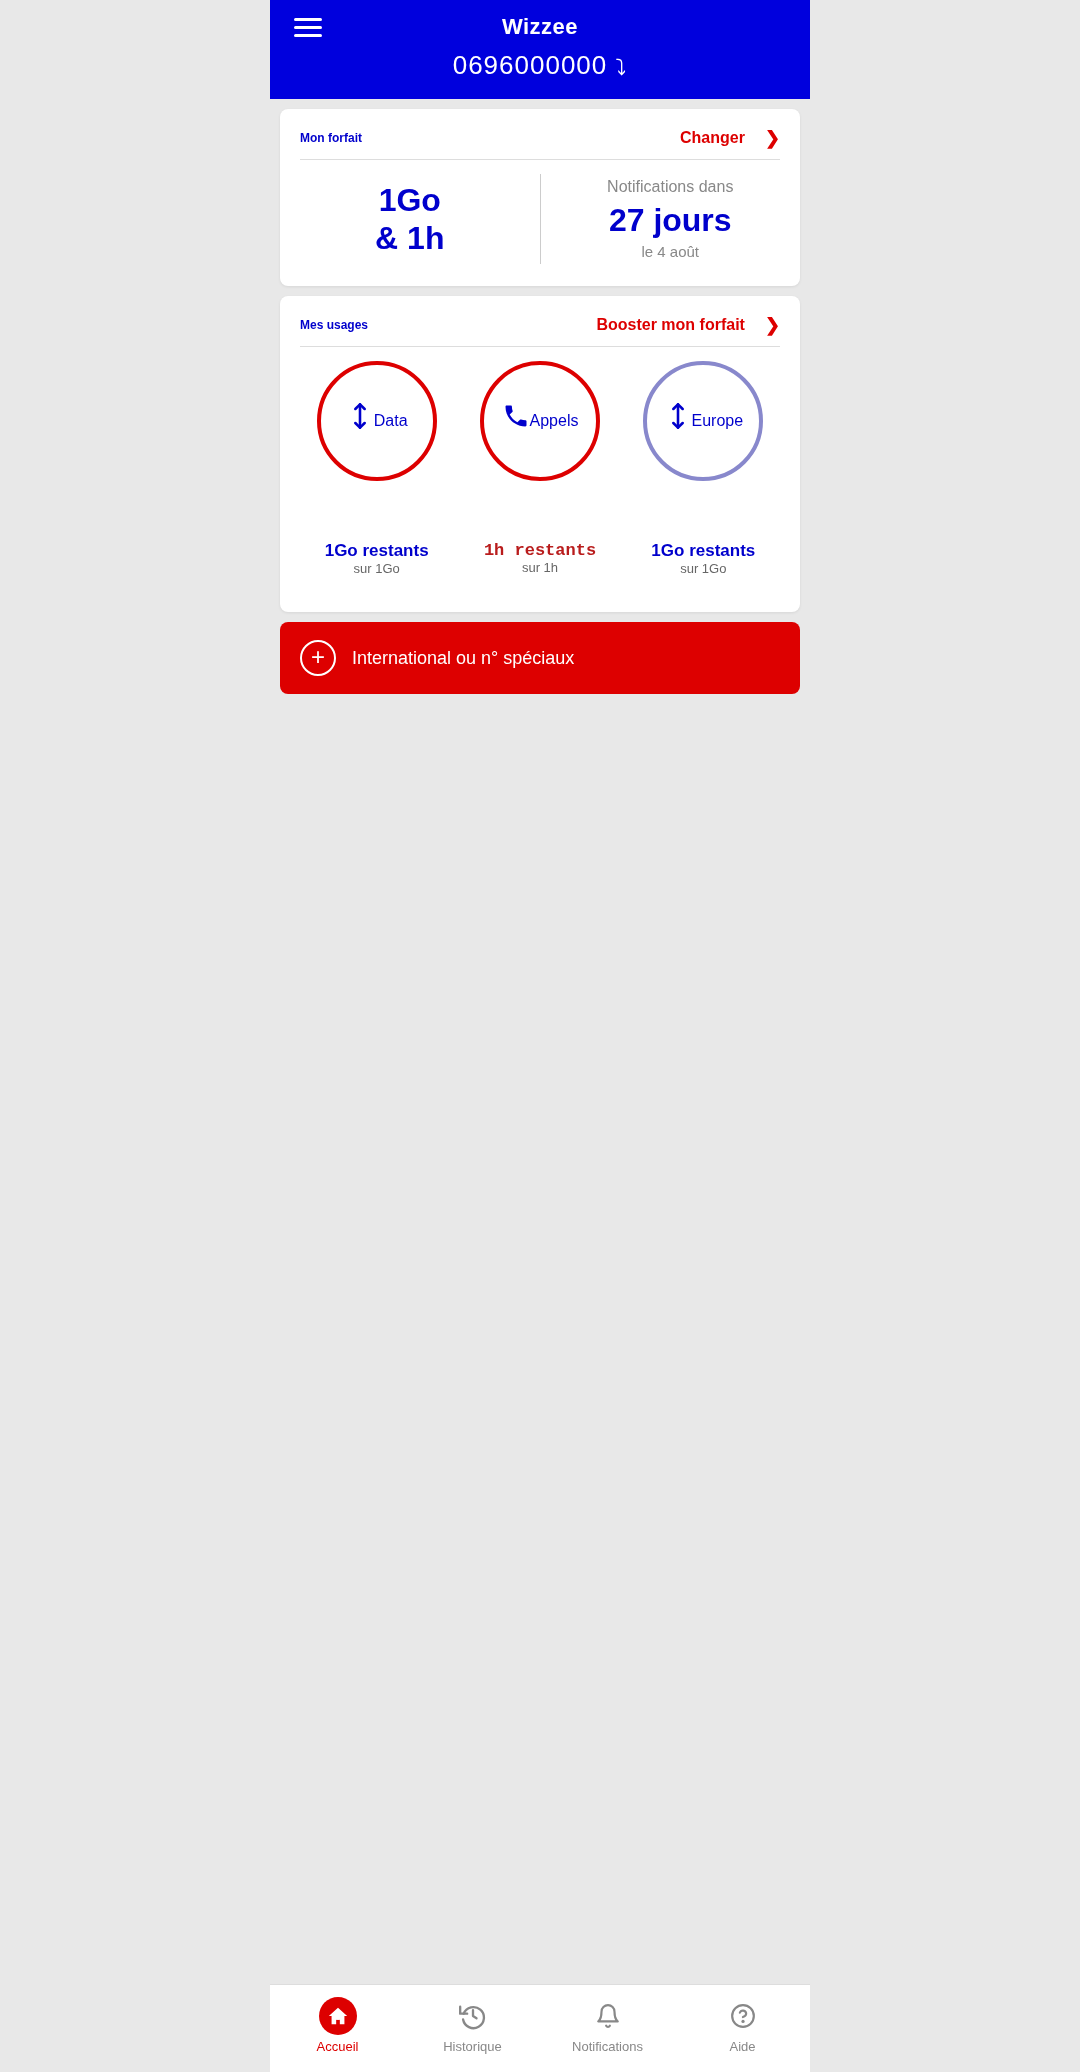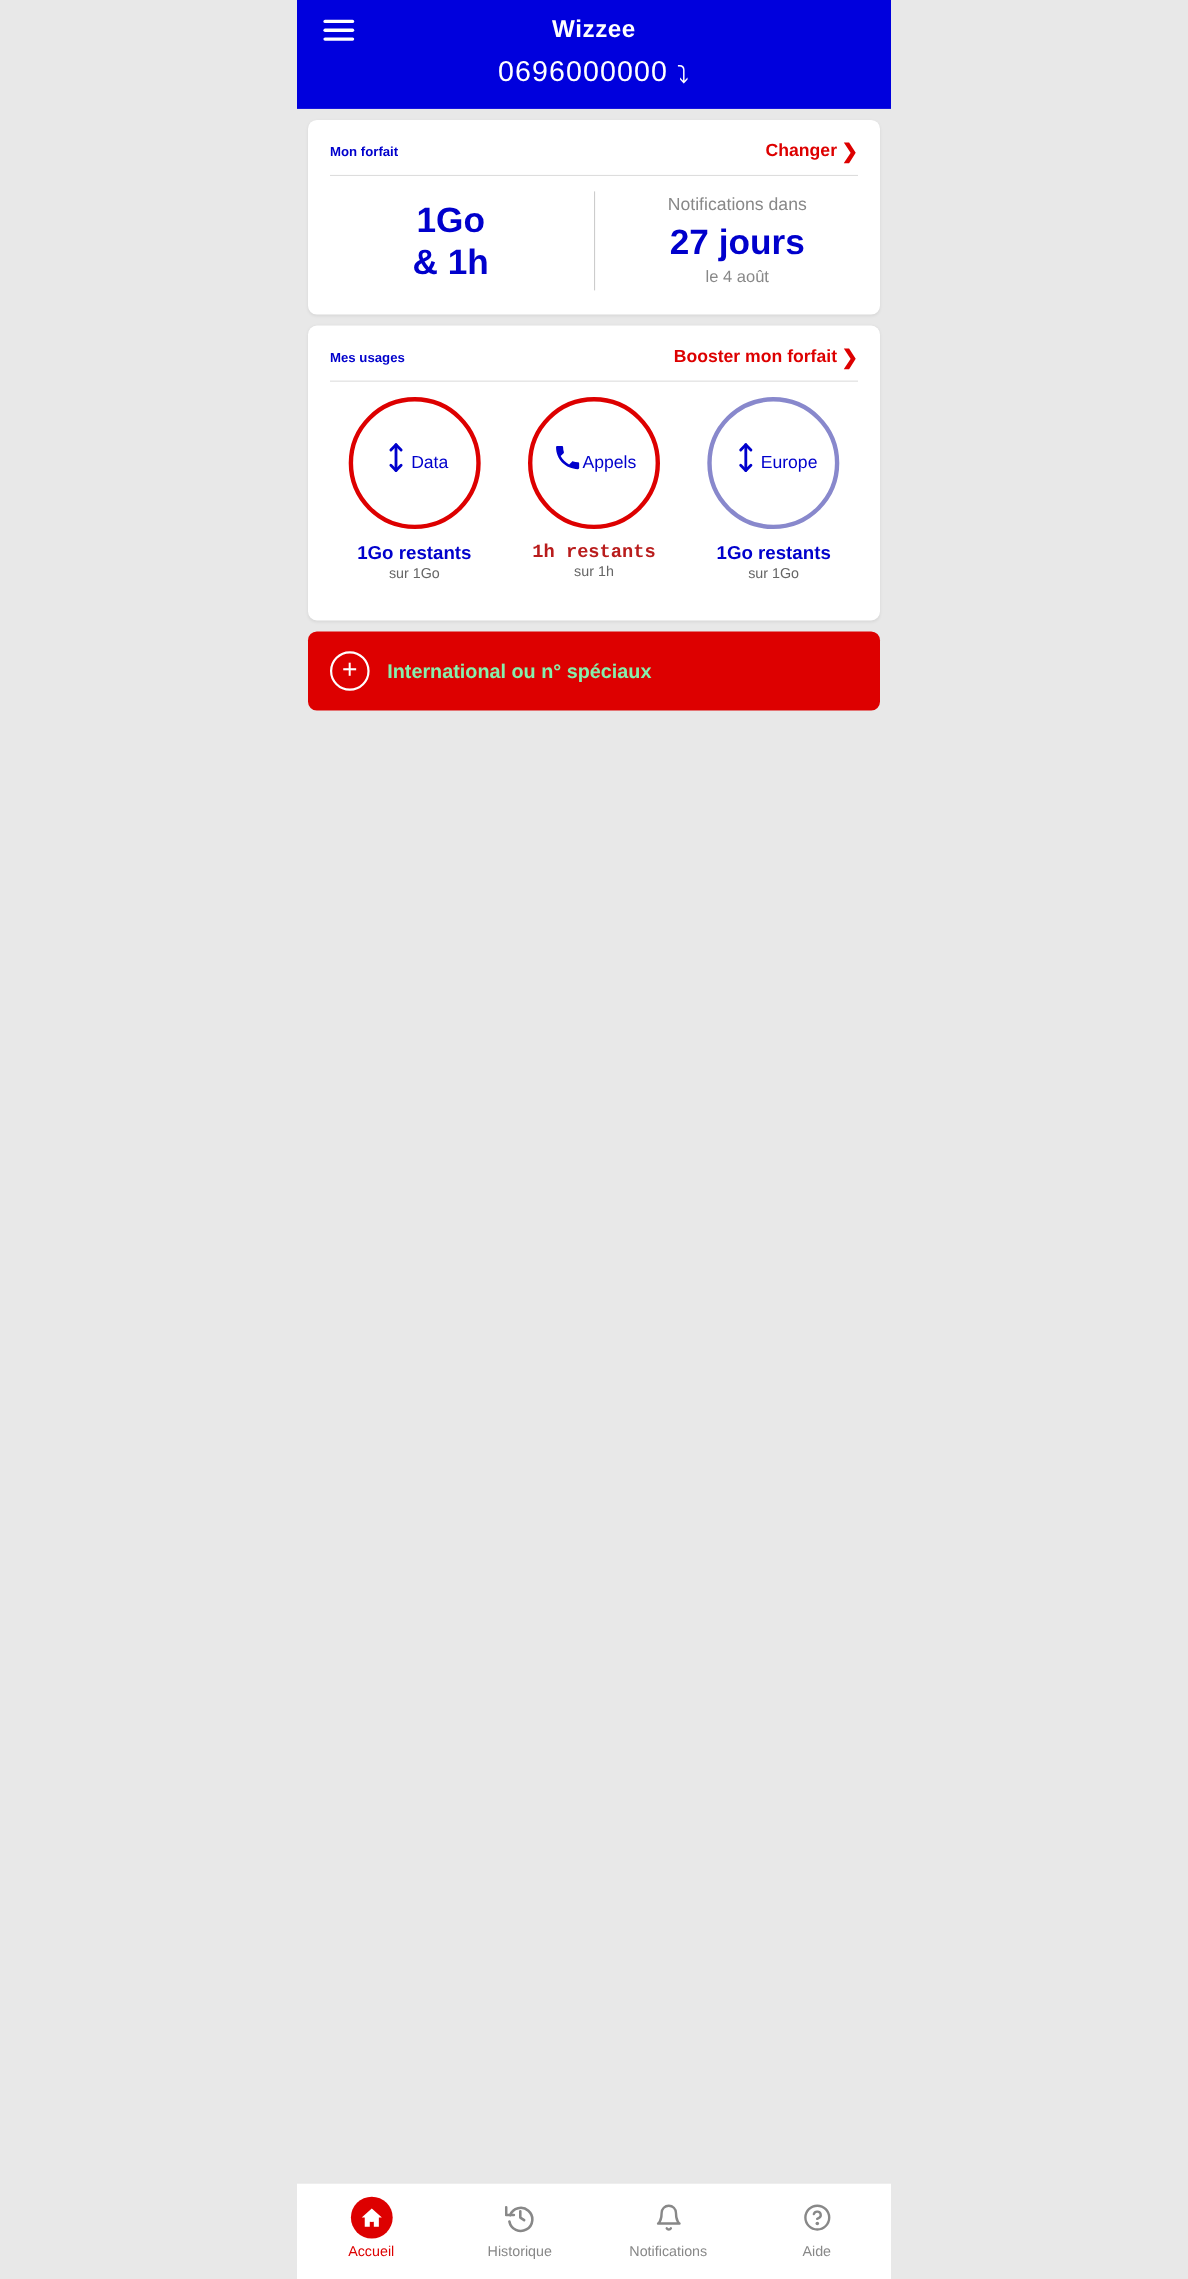--- a/index.html
+++ b/index.html
@@ -97,21 +97,21 @@
       color: #0000cc;
       font-size: 12px;
       font-weight: 600;
     }
     .card-action {
       color: #dd0000;
       font-size: 16px;
       font-weight: 600;
       display: flex;
       align-items: center;
-      gap: 4px;
+      gap: 20px;
       cursor: pointer;
       text-decoration: none;
     }
     .card-action .arrow {
       font-size: 18px;
     }
 
     
     .forfait-content {
       display: flex;
@@ -192,20 +192,21 @@
     }
     .usage-label {
       color: #0000cc;
       font-size: 16px;
       font-weight: 500;
     }
     .usage-remaining {
       color: #0000cc;
       font-size: 18px;
       font-weight: 700;
+      margin-top: 48px;
     }
     .usage-total {
       color: #666;
       font-size: 13px;
       text-align: center;
     }
 
     
     .international-banner {
       background: #dd0000;
@@ -226,23 +227,23 @@
       justify-content: center;
       flex-shrink: 0;
     }
     .intl-plus-icon span {
       color: white;
       font-size: 24px;
       line-height: 1;
       margin-top: -2px;
     }
     .intl-text {
-      color: #86efac;
+      color: #ffffff;
       font-size: 18px;
-      font-weight: 700;
+      font-weight: 400;
     }
 
     
     .bottom-nav {
       background: white;
       border-top: 1px solid #ddd;
       display: flex;
       justify-content: space-around;
       align-items: center;
       padding: 12px 0 18px 0;

